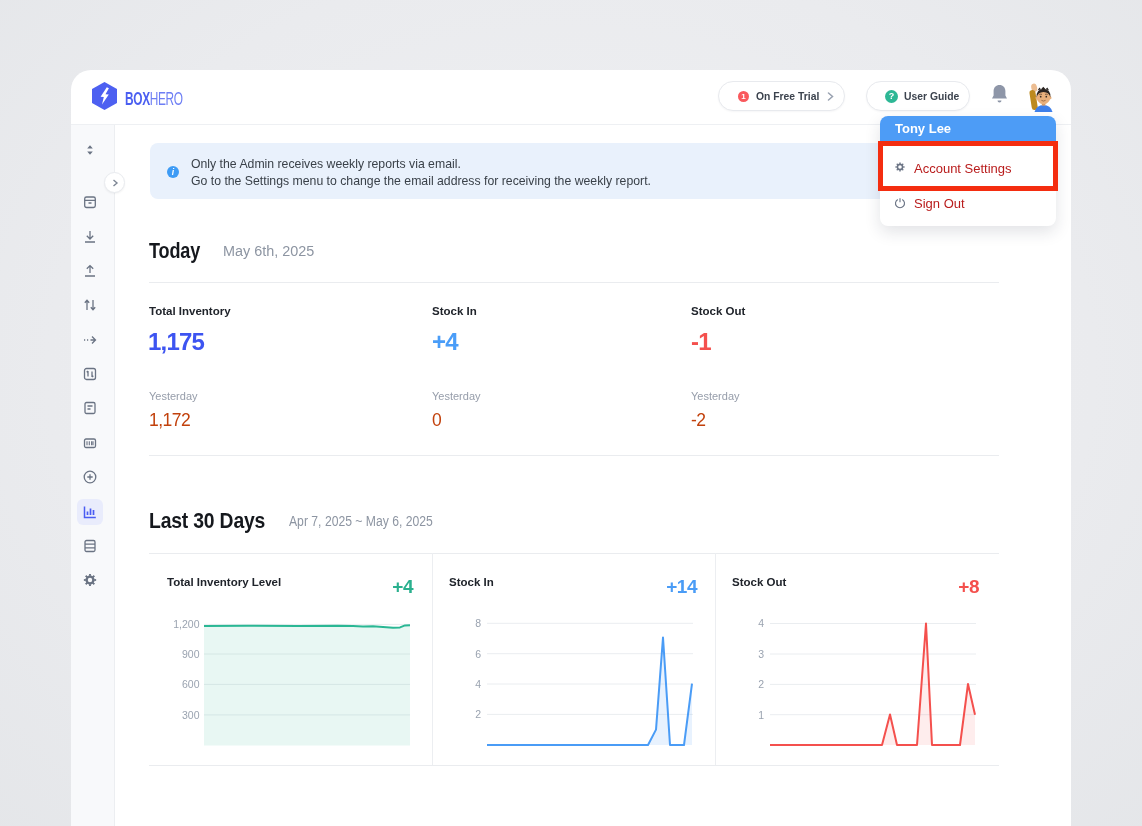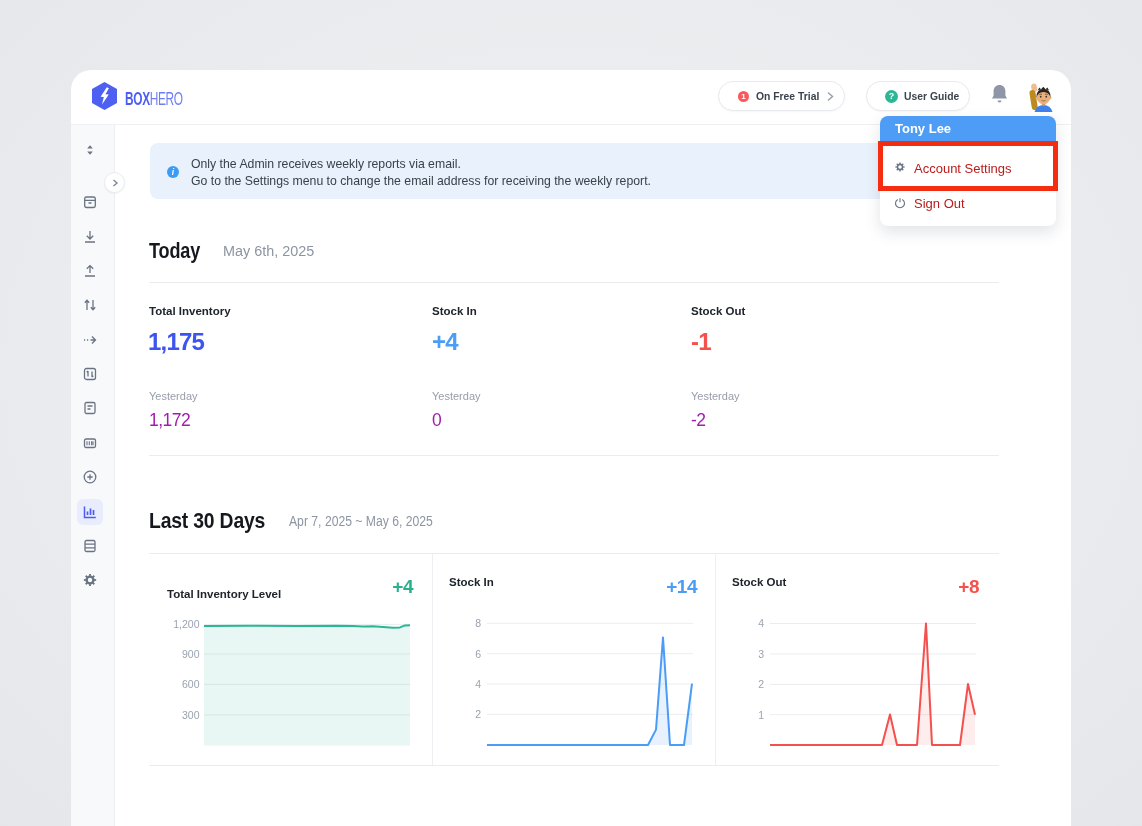--- a/index.html
+++ b/index.html
@@ -36,21 +36,21 @@
   .banner { position:absolute; left:79px; top:73px; width:849px; height:56px; background:#e9f1fc; border-radius:8px; }
   .binfo { position:absolute; left:17px; top:23px; width:12px; height:12px; border-radius:6px; background:#3d9bf5; color:#fff;
            font-size:8.5px; font-weight:700; text-align:center; line-height:12px; font-style:italic;}
   .btxt { position:absolute; left:41px; top:11.5px; font-size:13px; line-height:17.5px; color:#3a4149; transform:scaleX(0.943); transform-origin:left; white-space:nowrap; }
   .h2 { position:absolute; font-size:21.5px; line-height:22px; font-weight:700; color:#15181d; letter-spacing:-0.2px; transform:scaleX(0.87); transform-origin:left; white-space:nowrap; }
   .h2date { position:absolute; font-size:14px; line-height:14px; color:#8d95a2; transform:scaleX(0.87); transform-origin:left; white-space:nowrap; }
   .hr { position:absolute; left:78px; width:850px; height:1px; background:#eaecef; }
   .slabel { position:absolute; font-size:11.5px; line-height:12px; font-weight:700; color:#20242b; }
   .sval { position:absolute; font-size:24px; line-height:23px; font-weight:700; letter-spacing:-0.8px; }
   .ylabel { position:absolute; font-size:11px; line-height:12px; color:#969daa; }
-  .yval { position:absolute; font-size:17.5px; line-height:18px; color:#a21caf; letter-spacing:-0.5px; }
+  .yval { position:absolute; font-size:17.5px; line-height:18px; color:#c2410c; letter-spacing:-0.5px; }
   .vline { position:absolute; top:483px; width:1px; height:212px; background:#eceef1; }
   .plabel { position:absolute; font-size:11.5px; line-height:12px; font-weight:700; color:#20242b; }
   .pdelta { position:absolute; font-size:19px; line-height:19px; font-weight:700; text-align:right; letter-spacing:-0.5px; }
   
   .menu { position:absolute; left:880px; top:116px; width:176px; height:110px; background:#fff; border-radius:8px;
           box-shadow:0 6px 16px rgba(30,40,60,.13); }
   .mhead { position:absolute; left:0; top:0; width:176px; height:25px; background:#4d9cf6; border-radius:8px 8px 0 0;
            color:#fff; font-size:13px; font-weight:700; line-height:25px; padding-left:15px; }
   .redbox { position:absolute; left:-2px; top:25px; width:180px; height:50px; border:5px solid #f42d10; background:#fff; }
   .mitem { position:absolute; left:0; width:176px; font-size:13px; line-height:13px; color:#b91c1c; }
@@ -175,21 +175,21 @@
   <div class="yval" style="left:620px; top:341px;">-2</div>
   <div class="hr" style="top:385px"></div>
 
   <div class="h2" style="left:78px; top:440px; transform:scaleX(0.9);">Last 30 Days</div>
     <div class="h2date" style="left:218px; top:444px;">Apr 7, 2025 ~ May 6, 2025</div>
   <div class="hr" style="top:483px"></div>
   <div class="hr" style="top:695px"></div>
   <div class="vline" style="left:361px"></div>
   <div class="vline" style="left:644px"></div>
 
-  <div class="plabel" style="left:96px; top:506px;margin-top:12px;">Total Inventory Level</div>
+  <div class="plabel" style="left:96px; top:506px;">Total Inventory Level</div>
   <div class="pdelta" style="left:242px; top:507px; width:100px; color:#2ab08e;">+4</div>
   <div class="plabel" style="left:378px; top:506px;">Stock In</div>
   <div class="pdelta" style="left:526px; top:507px; width:100px; color:#4a9cf6;">+14</div>
   <div class="plabel" style="left:661px; top:506px;">Stock Out</div>
   <div class="pdelta" style="left:808px; top:507px; width:100px; color:#f4504d;">+8</div>
 
   <svg class="abs" style="left:77px; top:483px;" width="284" height="212" viewBox="0 0 284 212">
     <g stroke="#eaedf0" stroke-width="1">
       <line x1="56" y1="71.4" x2="262" y2="71.4"></line>
         <line x1="56" y1="101" x2="262" y2="101"></line>

